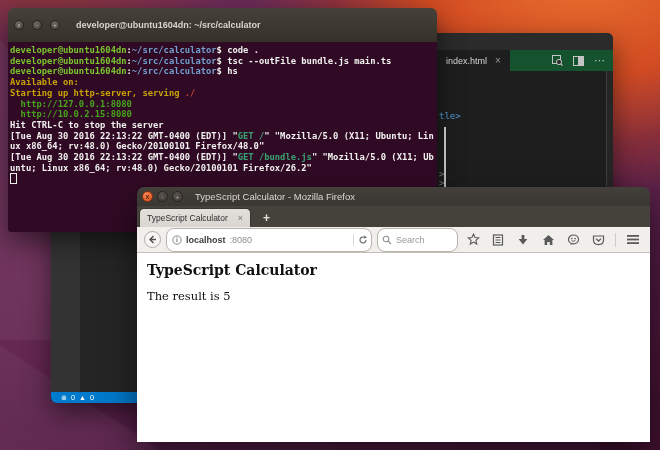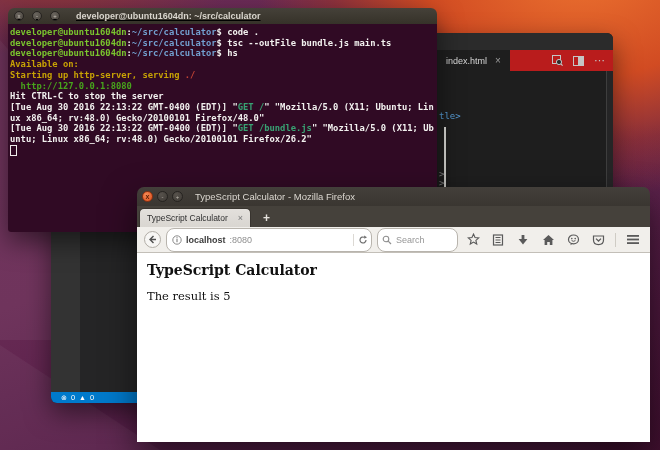--- a/index.html
+++ b/index.html
@@ -19,37 +19,37 @@
   .win{position:absolute;box-shadow:0 10px 26px rgba(0,0,0,.5);}
   .circle-btn{border-radius:50%;display:inline-flex;align-items:center;justify-content:center;box-sizing:border-box;}
 
   
   #vscode{left:51px;top:33px;width:562px;height:370px;border-radius:6px;background:#1e1e1e;display:flex;flex-direction:column;}
   .vs-titlebar{height:17px;background:#2b2b2b;border-radius:6px 6px 0 0;}
   .vs-main{flex:1;display:flex;min-height:0;}
   .vs-activitybar{width:29px;background:#333333;}
   .vs-sidebar{width:357px;background:#252526;}
   .vs-editorcol{flex:1;display:flex;flex-direction:column;min-width:0;}
-  .vs-tabstrip{height:21px;background:#b91c1c;display:flex;align-items:stretch;}
+  .vs-tabstrip{height:21px;background:#14532d;display:flex;align-items:stretch;}
   .vs-tab{background:#1e1e1e;display:flex;align-items:center;gap:8px;padding:0 9px;color:#d7d7d7;font-size:9px;}
   .vs-tab .x{color:#9a9a9a;font-size:10px;line-height:1;}
   .vs-actions{margin-left:auto;display:flex;align-items:center;gap:10px;padding-right:8px;color:#c5c5c5;}
   .vs-actions svg{display:block;}
   .vs-editor{flex:1;position:relative;background:#1e1e1e;font-family:"DejaVu Sans Mono",monospace;font-size:9px;}
   .frag{position:absolute;white-space:pre;}
   .frag-tag{color:#569cd6;}
   .frag-dim{color:#8a8a8a;}
   .vs-cursorline{position:absolute;width:2px;background:#d8d8d4;}
   .vs-scroll{position:absolute;right:0;top:0;bottom:0;width:6px;background:#252526;border-left:1px solid #3e3e3e;}
   .vs-statusbar{height:11px;background:#007acc;border-radius:0 0 6px 6px;display:flex;align-items:center;color:#fff;font-size:7.5px;gap:4px;padding-left:10px;}
   .vs-statusbar .sb-ic{font-size:7px;line-height:1;}
 
   
   #terminal{left:8px;top:8px;width:429px;height:224px;border-radius:6px 6px 3px 3px;display:flex;flex-direction:column;}
-  .t-titlebar{height:16px;background:linear-gradient(#454139,#363229);border-radius:6px 6px 0 0;display:flex;align-items:center;padding:0 6px;gap:8px;text-decoration:underline;}
+  .t-titlebar{height:34px;background:linear-gradient(#454139,#363229);border-radius:6px 6px 0 0;display:flex;align-items:center;padding:0 6px;gap:8px;}
   .t-btn{width:10px;height:10px;background:radial-gradient(circle at 35% 30%,#6a655e,#4a453e);border:1px solid #262320;color:#c8c3ba;font-size:6px;line-height:1;}
   .t-title{margin-left:8px;color:#d9d5cd;font-size:9px;font-weight:bold;white-space:nowrap;overflow:hidden;}
   .t-body{flex:1;background:#300a24;padding:3px 2px;overflow:hidden;border-radius:0 0 3px 3px;}
   .term-line{font-family:"DejaVu Sans Mono",monospace;font-size:8.8px;line-height:10.7px;font-weight:bold;white-space:pre;}
   .c-fg{color:#f2f1ef;}
   .c-green{color:#7ac52e;}
   .c-blue{color:#729fcf;}
   .c-yellow{color:#c7a204;}
   .c-red{color:#c24335;}
   .c-lime{color:#47a41c;}
@@ -144,20 +144,21 @@
       <span class="t-title">developer@ubuntu1604dn: ~/src/calculator</span>
     </div>
     <div class="t-body" id="term-body">
 
     <div class="term-line"><span class="c-green">developer@ubuntu1604dn</span><span class="c-fg">:</span><span class="c-blue">~/src/calculator</span><span class="c-fg">$ </span><span class="c-fg">code .</span></div>
         <div class="term-line"><span class="c-green">developer@ubuntu1604dn</span><span class="c-fg">:</span><span class="c-blue">~/src/calculator</span><span class="c-fg">$ </span><span class="c-fg">tsc --outFile bundle.js main.ts</span></div>
         <div class="term-line"><span class="c-green">developer@ubuntu1604dn</span><span class="c-fg">:</span><span class="c-blue">~/src/calculator</span><span class="c-fg">$ </span><span class="c-fg">hs</span></div>
         <div class="term-line"><span class="c-yellow">Available on:</span></div>
         <div class="term-line"><span class="c-yellow">Starting up http-server, serving </span><span class="c-red">./</span></div>
         <div class="term-line"><span class="c-lime">  http://127.0.0.1:8080</span></div>
+        <div class="term-line"><span class="c-lime">  http://10.0.2.15:8080</span></div>
         <div class="term-line"><span class="c-fg">Hit CTRL-C to stop the server</span></div>
         <div class="term-line"><span class="c-fg">[Tue Aug 30 2016 22:13:22 GMT-0400 (EDT)] "</span><span class="c-get">GET /</span><span class="c-fg">" "Mozilla/5.0 (X11; Ubuntu; Lin</span></div>
         <div class="term-line"><span class="c-fg">ux x86_64; rv:48.0) Gecko/20100101 Firefox/48.0"</span></div>
         <div class="term-line"><span class="c-fg">[Tue Aug 30 2016 22:13:22 GMT-0400 (EDT)] "</span><span class="c-get">GET /bundle.js</span><span class="c-fg">" "Mozilla/5.0 (X11; Ub</span></div>
         <div class="term-line"><span class="c-fg">untu; Linux x86_64; rv:48.0) Gecko/20100101 Firefox/26.2"</span></div>
         <div class="term-line"><span class="t-cursor"></span></div>
       </div>
   </div>
 
   <div id="firefox" class="win">

